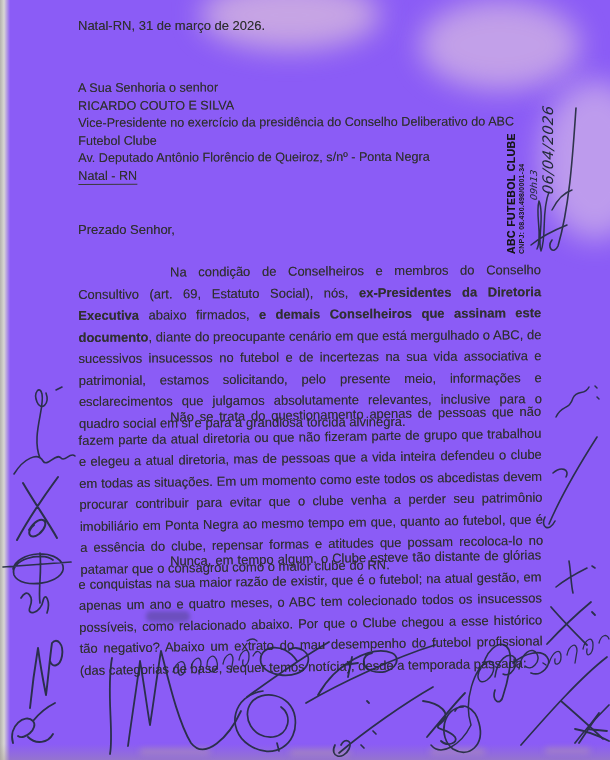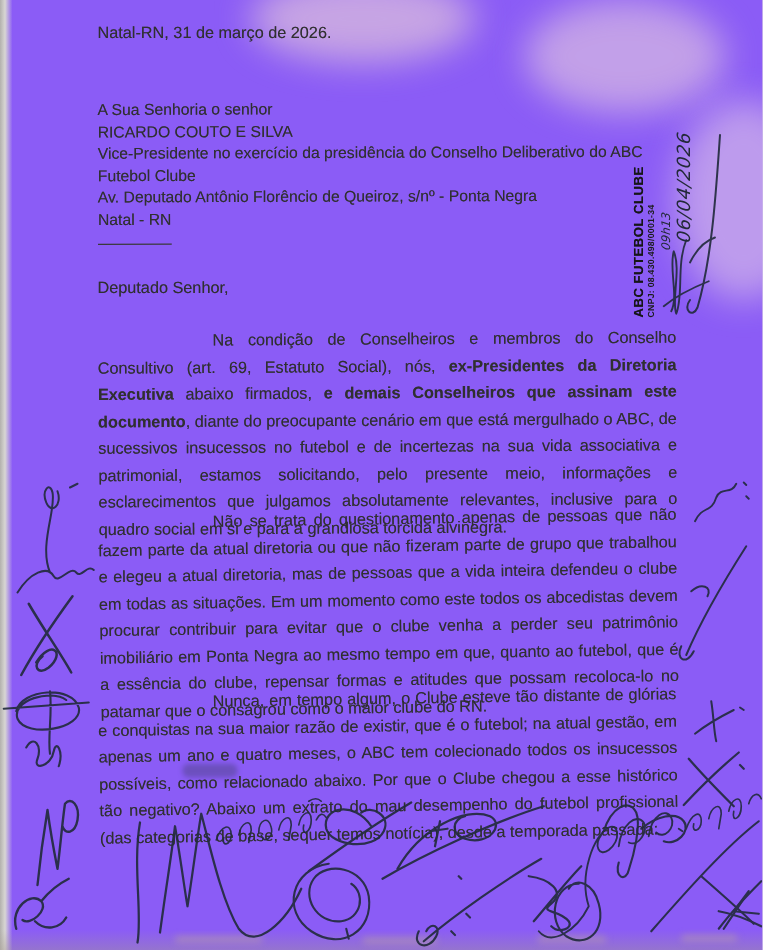--- a/index.html
+++ b/index.html
@@ -17,21 +17,21 @@
   .blush.b1{left:200px;top:-20px;width:180px;height:70px;background:rgba(248,224,214,0.55);}
   .blush.b2{left:420px;top:0px;width:160px;height:90px;background:rgba(249,228,220,0.5);}
   .blush.b3{left:540px;top:80px;width:110px;height:160px;background:rgba(250,233,226,0.45);}
   .smudge{position:absolute;filter:blur(3px);background:rgba(196,172,148,0.45);height:5px;border-radius:3px;}
 
   
   .typed{text-shadow:0 0 0.4px rgba(40,40,40,0.55);}
   .date-line{position:absolute;left:78px;top:18px;font-size:13px;}
   .recipient{position:absolute;left:78px;top:80px;width:468px;
     font-size:12.6px;line-height:17.6px;transform:rotate(-0.2deg);transform-origin:left top;}
-  .recipient .underlined{border-bottom:1.2px solid #3a3a3a;padding-bottom:12px;}
+  .recipient .underlined{border-bottom:1.2px solid #3a3a3a;padding-bottom:1px;}
   .greeting{position:absolute;left:78px;top:222px;font-size:13px;}
   .para{position:absolute;left:78px;width:463px;font-size:13px;line-height:21.5px;
     text-align:justify;text-indent:92px;transform-origin:left top;}
   .p1{top:262px;transform:rotate(-0.35deg);}
   .p2{top:408px;transform:rotate(-0.9deg);}
   .p3{top:552px;transform:rotate(-0.95deg);}
   .bold{font-weight:700;}
 
   
   .stamp{position:absolute;left:505px;top:88px;width:105px;height:172px;}
@@ -77,21 +77,21 @@
 
   <div class="stamp">
     <div class="stamp-inner">
       <div class="stamp-line1">ABC FUTEBOL CLUBE</div>
       <div class="stamp-line2">CNPJ: 08.430.498/0001-34</div>
       <div class="hand stamp-time">09h13</div>
       <div class="hand stamp-date">06/04/2026</div>
     </div>
   </div>
 
-  <div class="greeting typed">Deputado Senhor,</div>
+  <div class="greeting typed">Prezado Senhor,</div>
 
   <div class="para p1 typed"><span>Na condição de Conselheiros e membros do Conselho Consultivo (art. 69, Estatuto Social), nós, </span><span class="bold">ex-Presidentes da Diretoria Executiva</span><span> abaixo firmados, </span><span class="bold">e demais Conselheiros que assinam este documento</span><span>, diante do preocupante cenário em que está mergulhado o ABC, de sucessivos insucessos no futebol e de incertezas na sua vida associativa e patrimonial, estamos solicitando, pelo presente meio, informações e esclarecimentos que julgamos absolutamente relevantes, inclusive para o quadro social em si e para a grandiosa torcida alvinegra.</span></div>
 
   <div class="para p2 typed">Não se trata do questionamento apenas de pessoas que não fazem parte da atual diretoria ou que não fizeram parte de grupo que trabalhou e elegeu a atual diretoria, mas de pessoas que a vida inteira defendeu o clube em todas as situações. Em um momento como este todos os abcedistas devem procurar contribuir para evitar que o clube venha a perder seu patrimônio imobiliário em Ponta Negra ao mesmo tempo em que, quanto ao futebol, que é a essência do clube, repensar formas e atitudes que possam recoloca-lo no patamar que o consagrou como o maior clube do RN.</div>
 
   <div class="para p3 typed">Nunca, em tempo algum, o Clube esteve tão distante de glórias e conquistas na sua maior razão de existir, que é o futebol; na atual gestão, em apenas um ano e quatro meses, o ABC tem colecionado todos os insucessos possíveis, como relacionado abaixo. Por que o Clube chegou a esse histórico tão negativo? Abaixo um extrato do mau desempenho do futebol profissional (das categorias de base, sequer temos notícia), desde a temporada passada:</div>
 
   <div class="ink-smudge"></div>
 
   <svg class="sig-overlay" width="610" height="760" viewBox="0 0 610 760">

